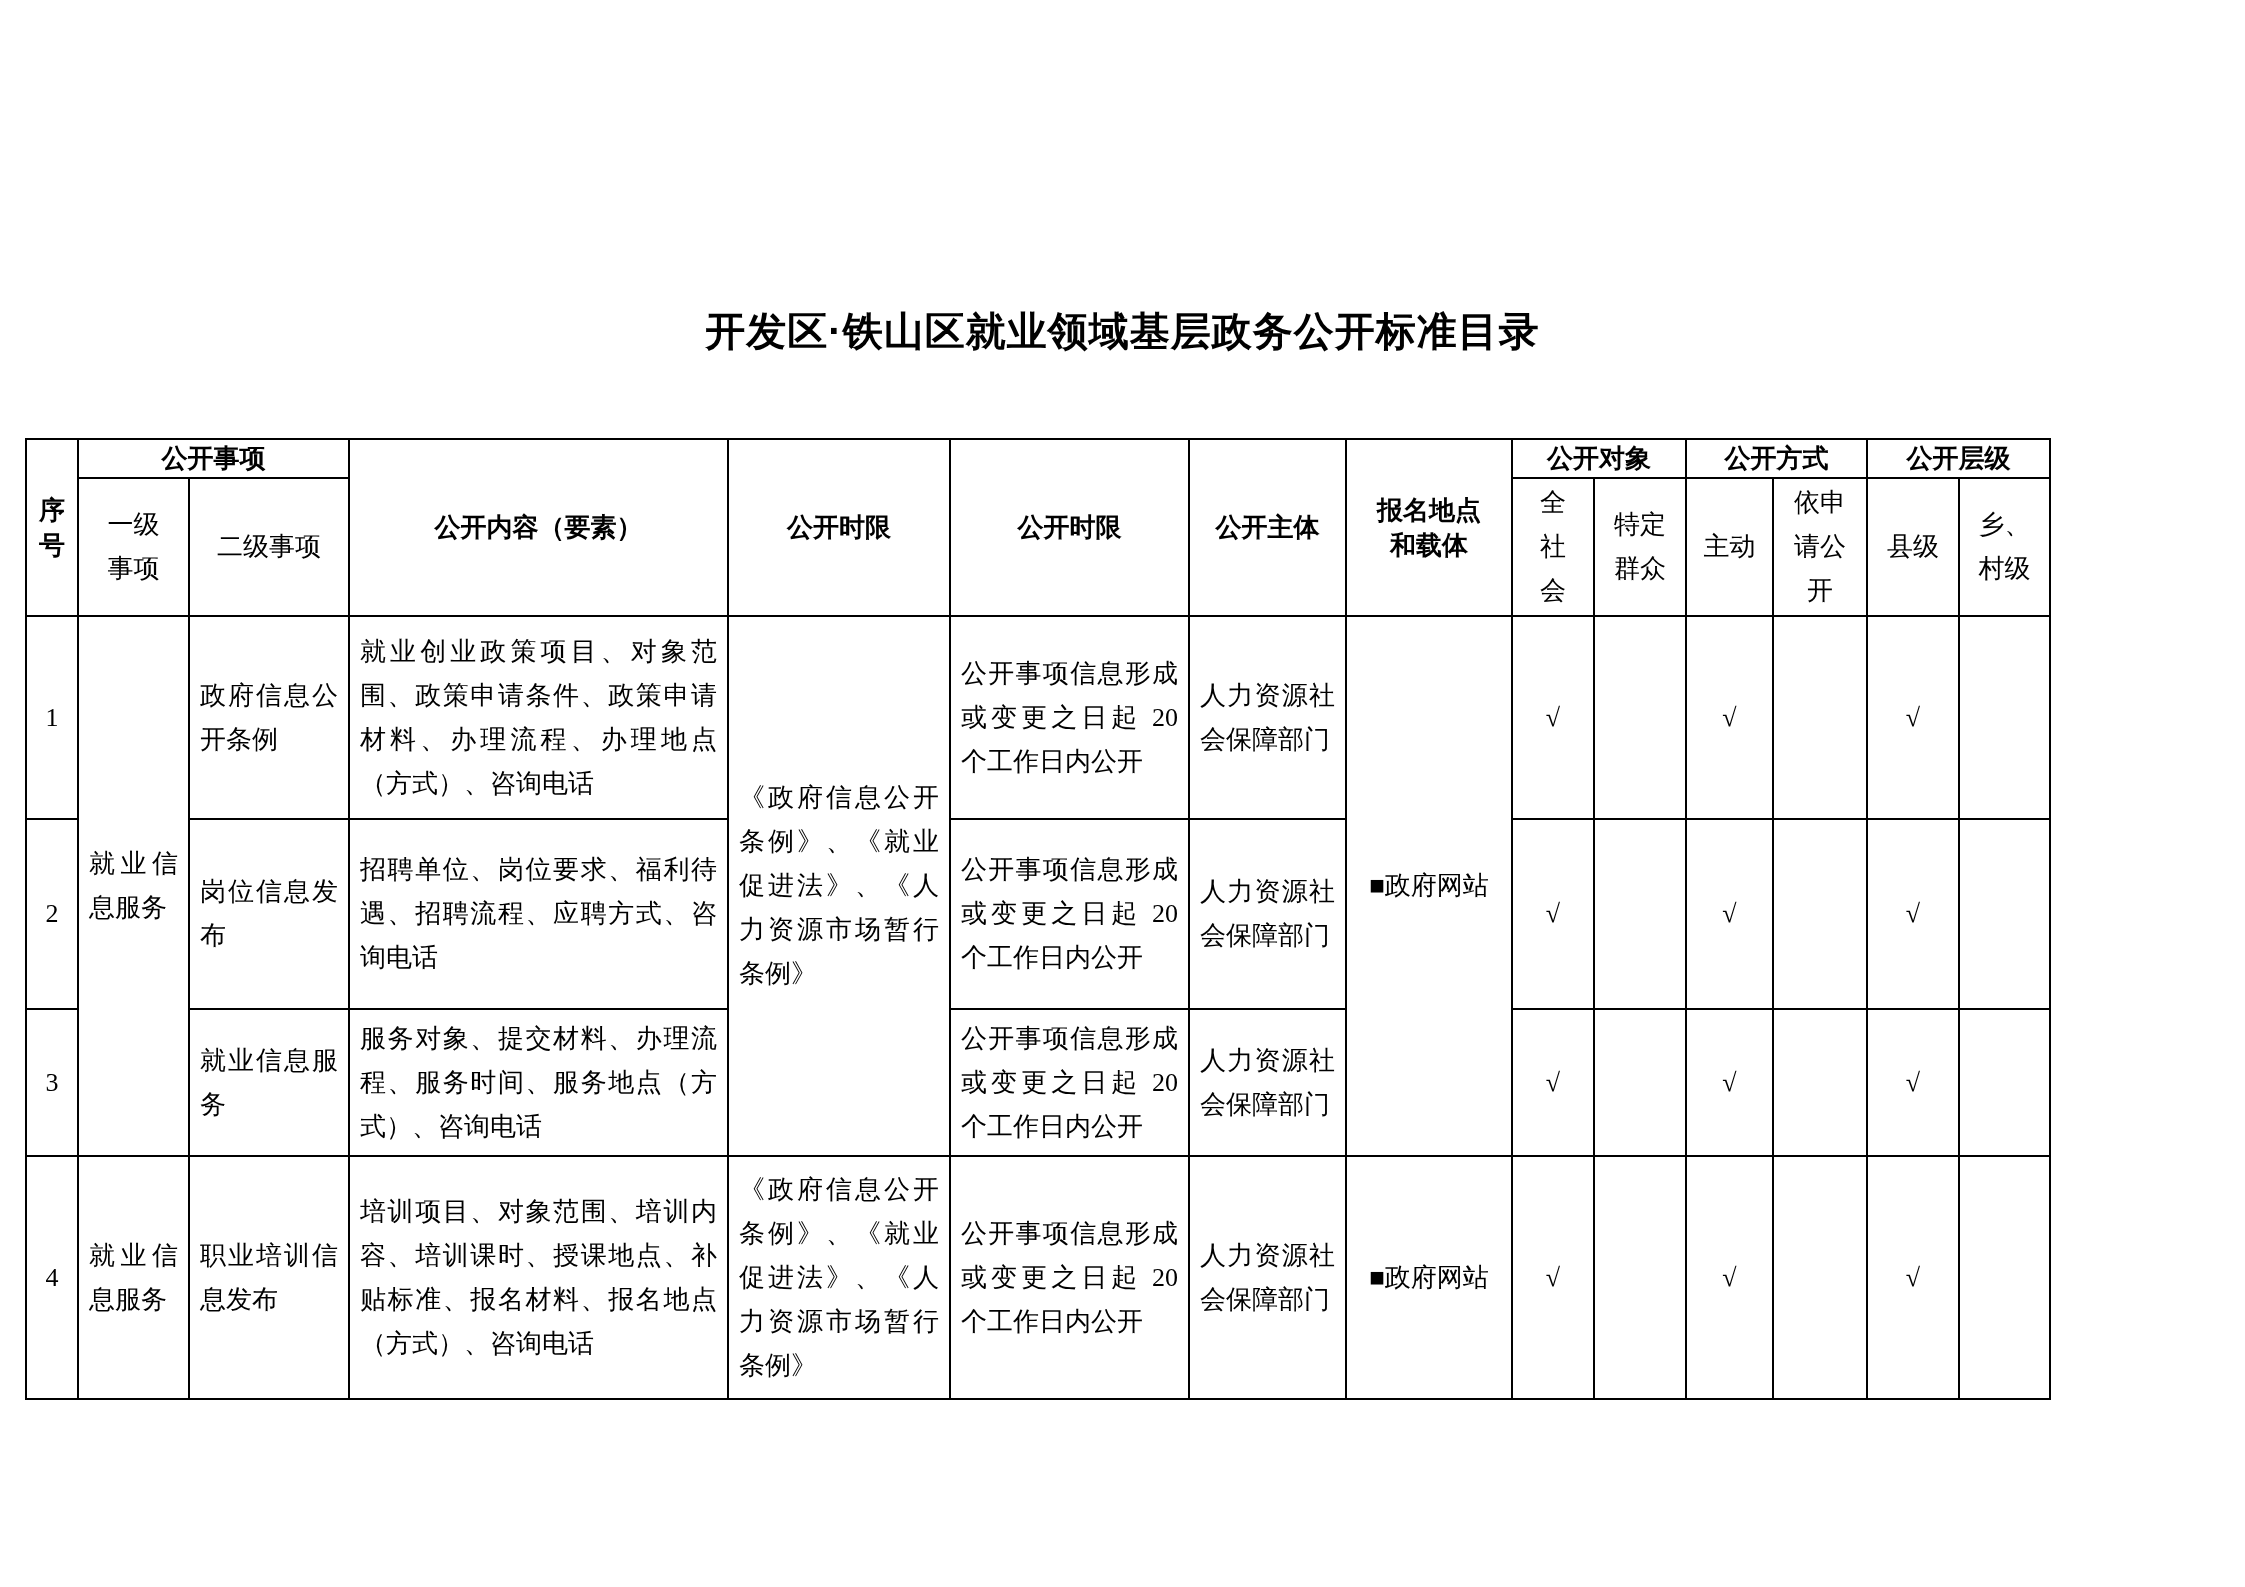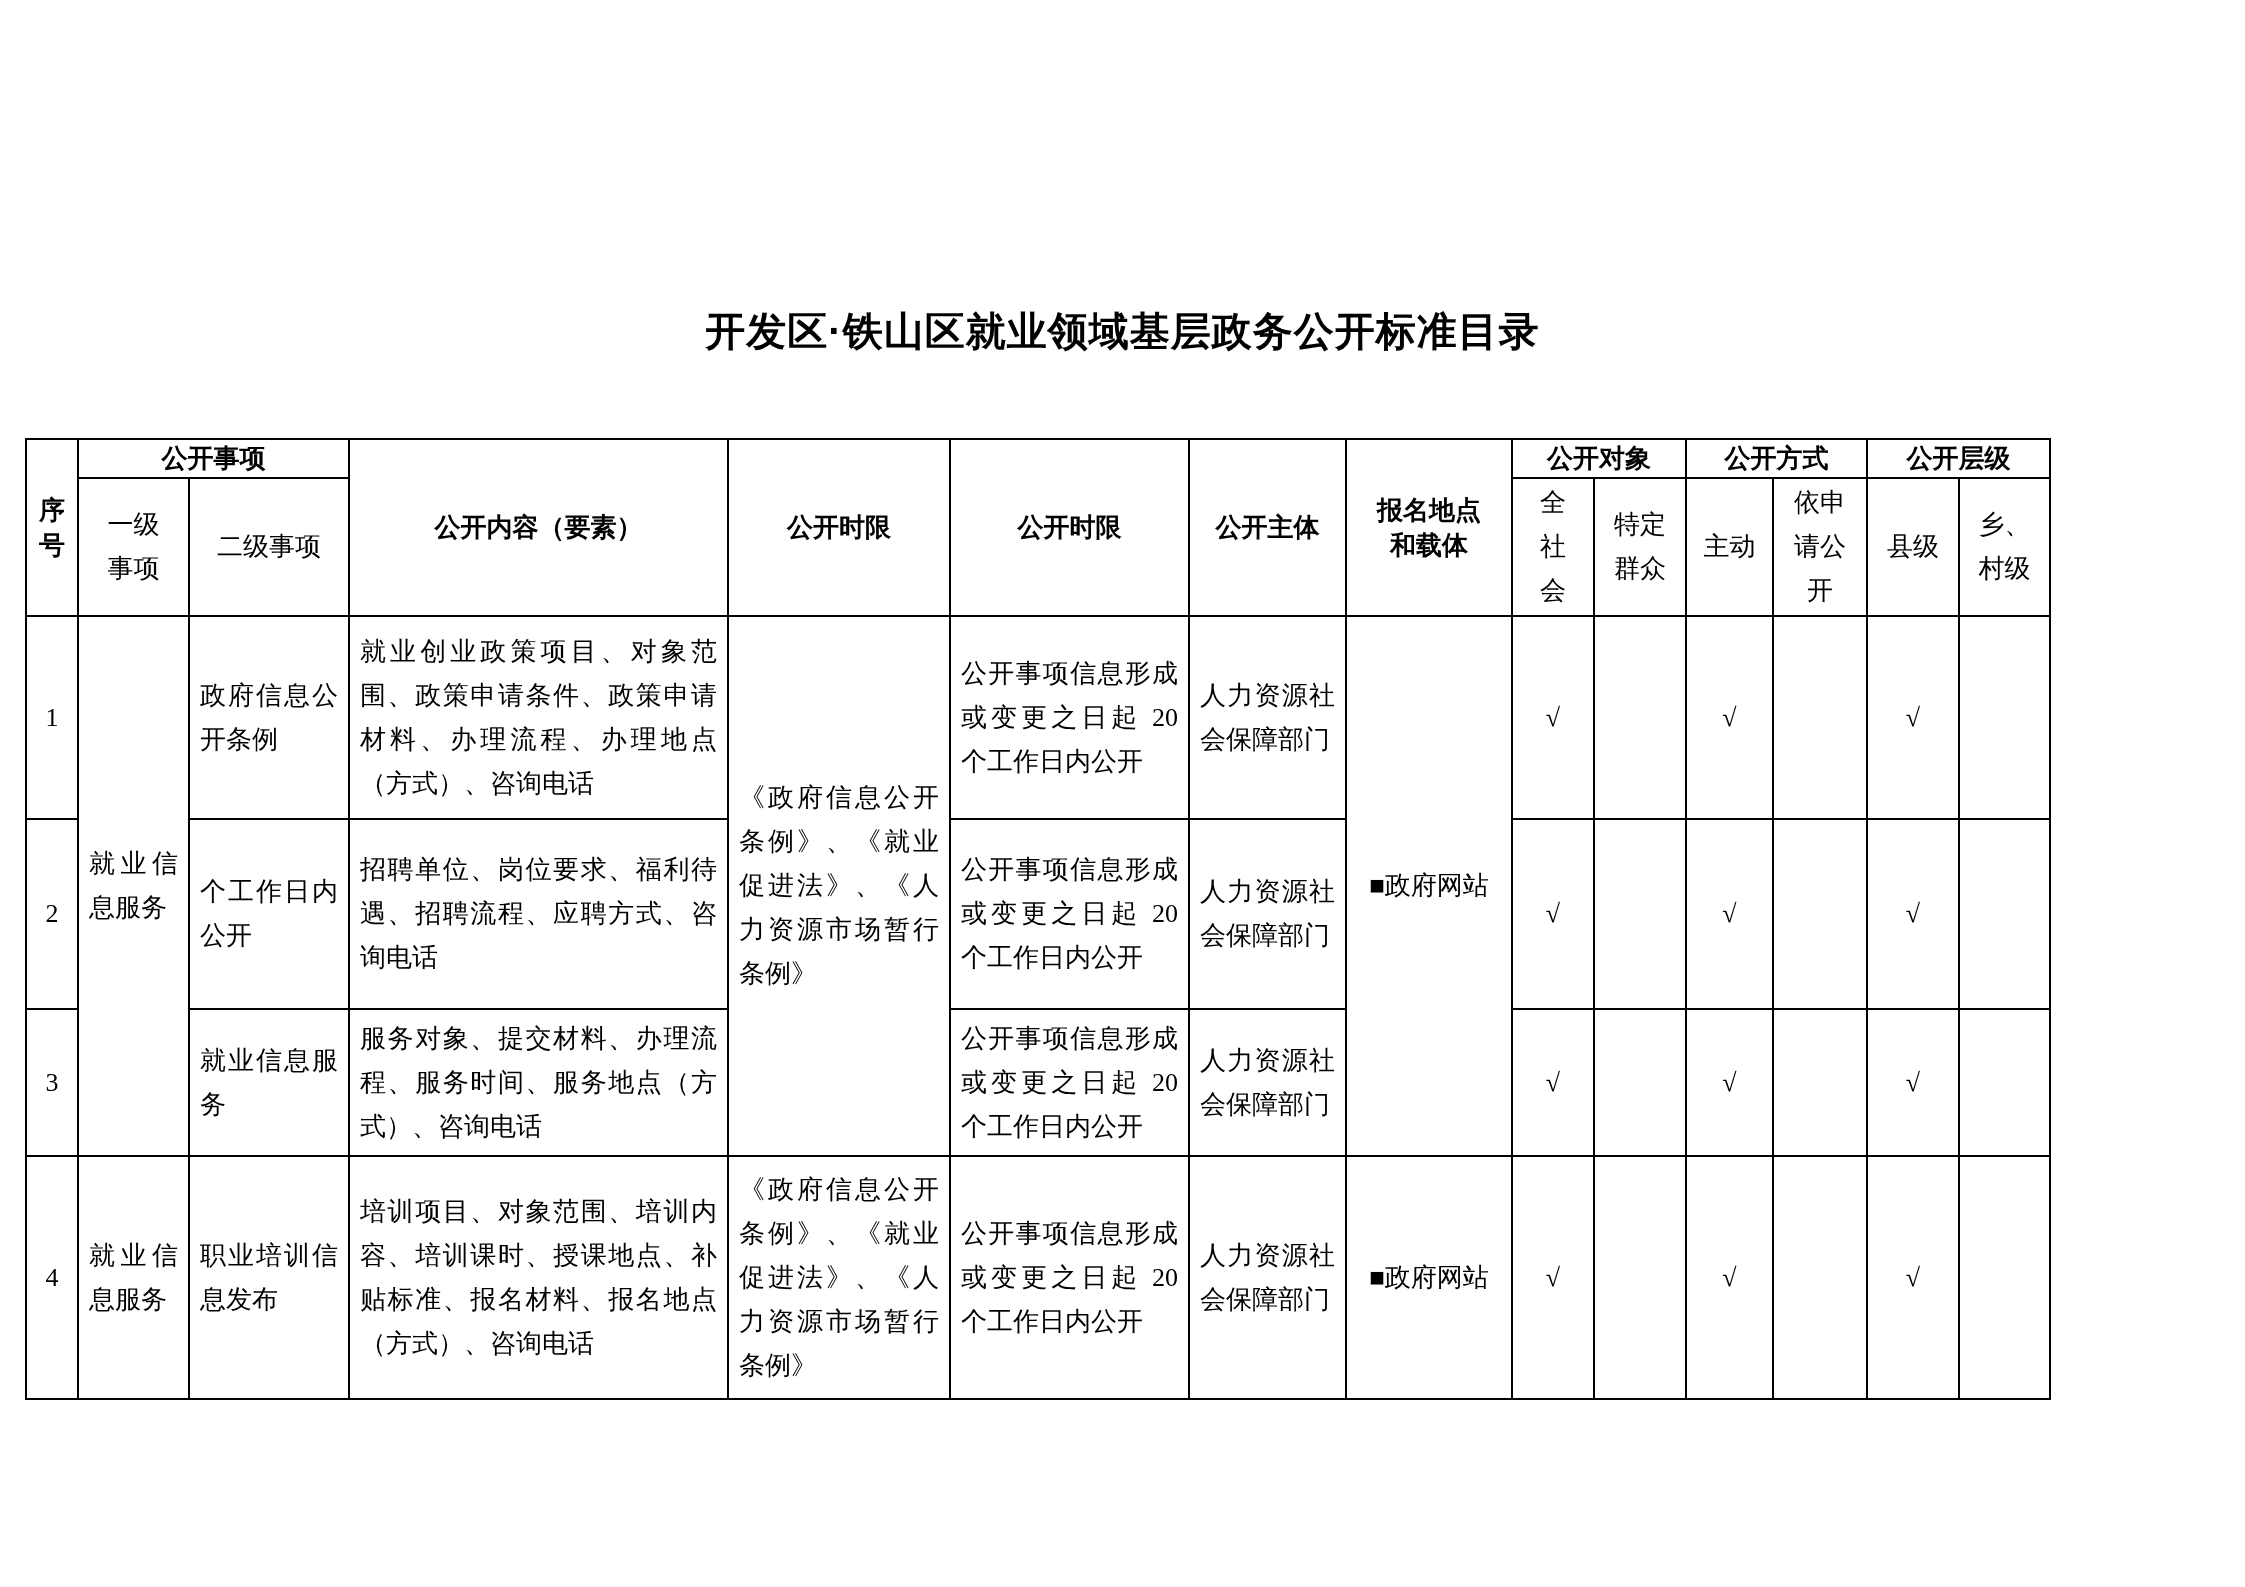--- a/index.html
+++ b/index.html
@@ -138,21 +138,21 @@
       <td class="c-mark">√</td>
       <td class="c-mark"></td>
       <td class="c-mark">√</td>
       <td class="c-mark"></td>
       <td class="c-mark">√</td>
       <td class="c-mark"></td>
     </tr>
 
     <tr class="r2">
       <td class="c-center">2</td>
-      <td class="c-just">个工作日内公开</td>
+      <td class="c-just">岗位信息发布</td>
       <td class="c-just">招聘单位、岗位要求、福利待遇、招聘流程、应聘方式、咨询电话</td>
       <td class="c-just">公开事项信息形成或变更之日起 20 个工作日内公开</td>
       <td class="c-just">人力资源社会保障部门</td>
       <td class="c-mark">√</td>
       <td class="c-mark"></td>
       <td class="c-mark">√</td>
       <td class="c-mark"></td>
       <td class="c-mark">√</td>
       <td class="c-mark"></td>
     </tr>

